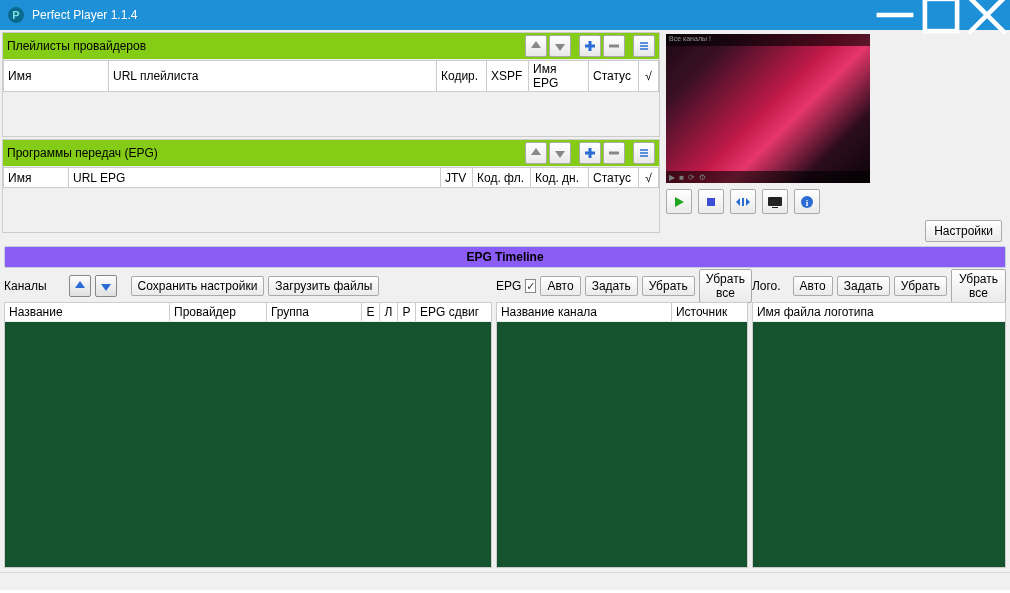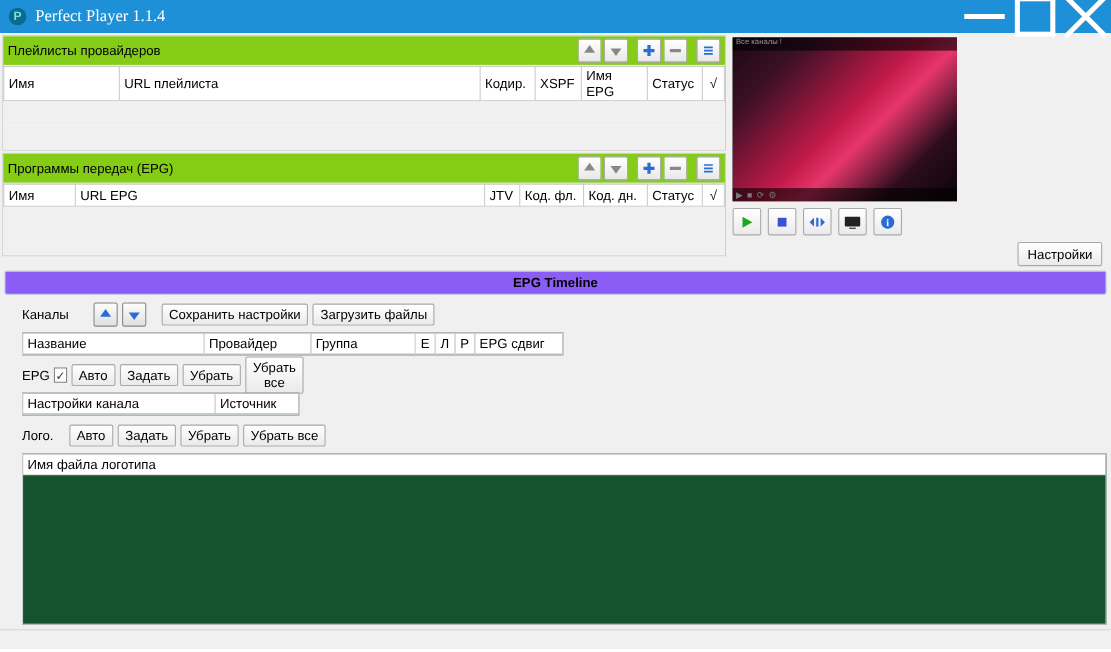--- a/index.html
+++ b/index.html
@@ -1,19 +1,19 @@
 <!DOCTYPE html>
 <html><head>
 <meta charset="utf-8">
 <style>
 * { box-sizing: border-box; margin: 0; padding: 0; }
 body { font-family: 'Segoe UI', Tahoma, sans-serif; font-size: 12px; background: #fff; width: 1010px; height: 593px; overflow: hidden; }
 .titlebar { background: #1E90D8; color: #fff; height: 30px; display: flex; align-items: center; padding: 0 0 0 8px; }
 .app-icon { width: 16px; height: 16px; background: #0b6b8e; border-radius: 50%; display: flex; align-items: center; justify-content: center; color: #7de0e0; font-weight: bold; font-size: 11px; margin-right: 8px; }
-.title-text { flex: 1; font-size: 15px; font-family: Liberation Serif, serif; }
+.title-text { flex: 1; font-size: 12px; }
 .winbtns { display: flex; }
 .winbtn { width: 46px; height: 30px; display: flex; align-items: center; justify-content: center; color: #fff; }
 .content { background: #f0f0f0; padding: 2px; }
 .top-row { display: flex; gap: 2px; }
 .left-col { flex: 1; display: flex; flex-direction: column; gap: 2px; }
 .right-col { width: 346px; display: flex; flex-direction: column; gap: 2px; }
 .panel { background: #fff; border: 1px solid #ccc; }
 .panel-header { display: flex; align-items: center; background: #84cc16; border-bottom: 1px solid #eee; padding: 2px 4px; }
 .panel-title { flex: 1; font-size: 12px; }
 .iconbtn { width: 22px; height: 22px; border: 1px solid #aaa; background: linear-gradient(#fff,#e8e8e8); display: flex; align-items: center; justify-content: center; margin-left: 2px; border-radius: 2px; cursor: pointer; }
@@ -39,21 +39,21 @@
 .bcol3 { flex: 1; }
 .sub-toolbar { display: flex; align-items: center; gap: 4px; height: 28px; }
 .label-txt { font-size: 12px; }
 .arrow-btn { width: 22px; height: 22px; border: 1px solid #888; background: linear-gradient(#fdfdfd,#e0e0e0); border-radius: 2px; display: flex; align-items: center; justify-content: center; cursor: pointer; }
 .checkbox { width: 14px; height: 14px; border: 1px solid #888; background: #fff; display: inline-flex; align-items: center; justify-content: center; }
 .checkbox.checked::after { content: "✓"; font-size: 11px; color: #333; }
 .listbox { border: 1px solid #ccc; background: #14532d; flex: 1; margin-top: 2px; }
 .listhead { display: flex; border-bottom: 1px solid #eee; }
 .listhead .col { border-right: 1px solid #ccc; padding: 2px 4px; font-size: 12px; background:#fff; }
 .foot-status { height: 18px; background: #f0f0f0; border-top: 1px solid #d8d8d8; margin-top: 0; }
-.bot-area { height: 302px; display:flex; flex-direction:column;margin-left:16px; }
+.bot-area { height: 302px; display:flex; flex-direction:row; }
 </style>
 </head>
 <body>
 
 <div class="titlebar">
   <div class="app-icon">P</div>
   <div class="title-text">Perfect Player 1.1.4</div>
   <div class="winbtns">
     <div class="winbtn">
         <svg viewBox="0 0 10 10">
@@ -273,21 +273,21 @@
     <div class="sub-toolbar">
       <span class="label-txt">EPG</span>
       <span class="checkbox checked"></span>
       <button class="btn btn-sm">Авто</button>
       <button class="btn btn-sm">Задать</button>
       <button class="btn btn-sm">Убрать</button>
       <button class="btn btn-sm">Убрать все</button>
     </div>
     <div class="listbox">
       <div class="listhead">
-        <div class="col" style="width:175px">Настройки канала</div>
+        <div class="col" style="width:175px">Название канала</div>
         <div class="col" style="flex:1;border-right:none">Источник</div>
       </div>
     </div>
   </div>
 
   <div class="bcol bcol3">
     <div class="sub-toolbar">
       <span class="label-txt">Лого.</span>
       <div style="width:6px"></div>
       <button class="btn btn-sm">Авто</button>

